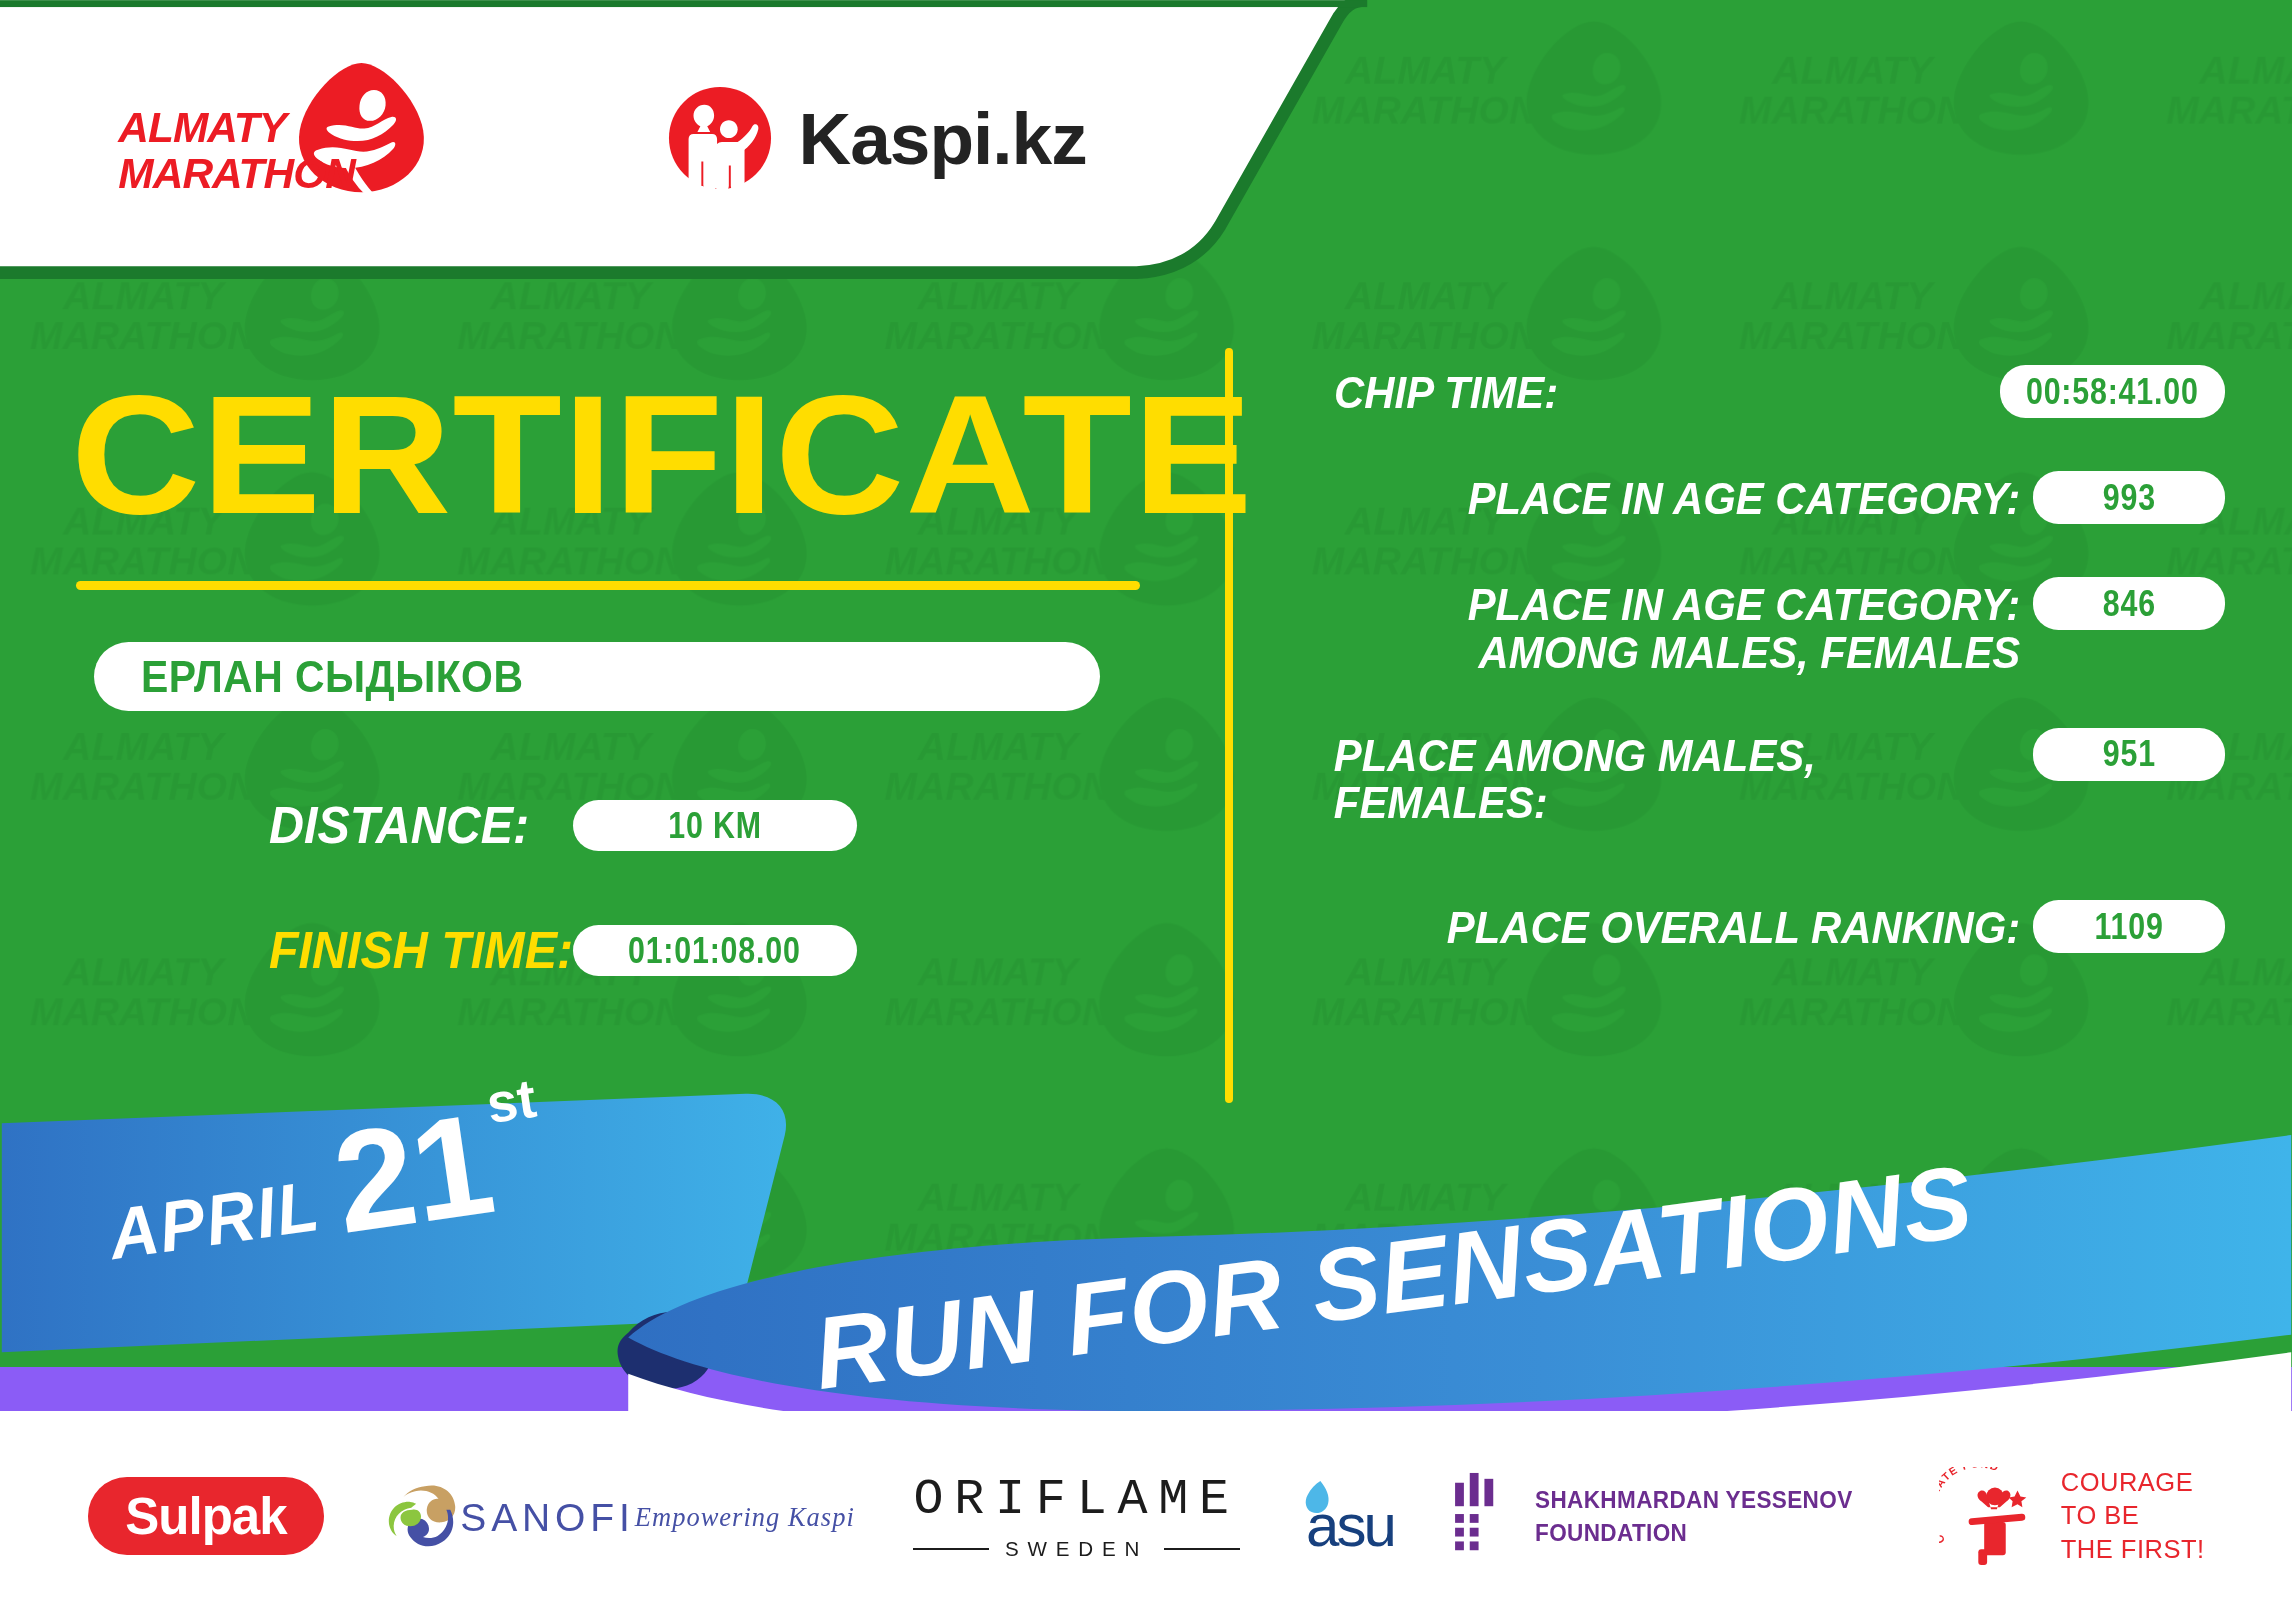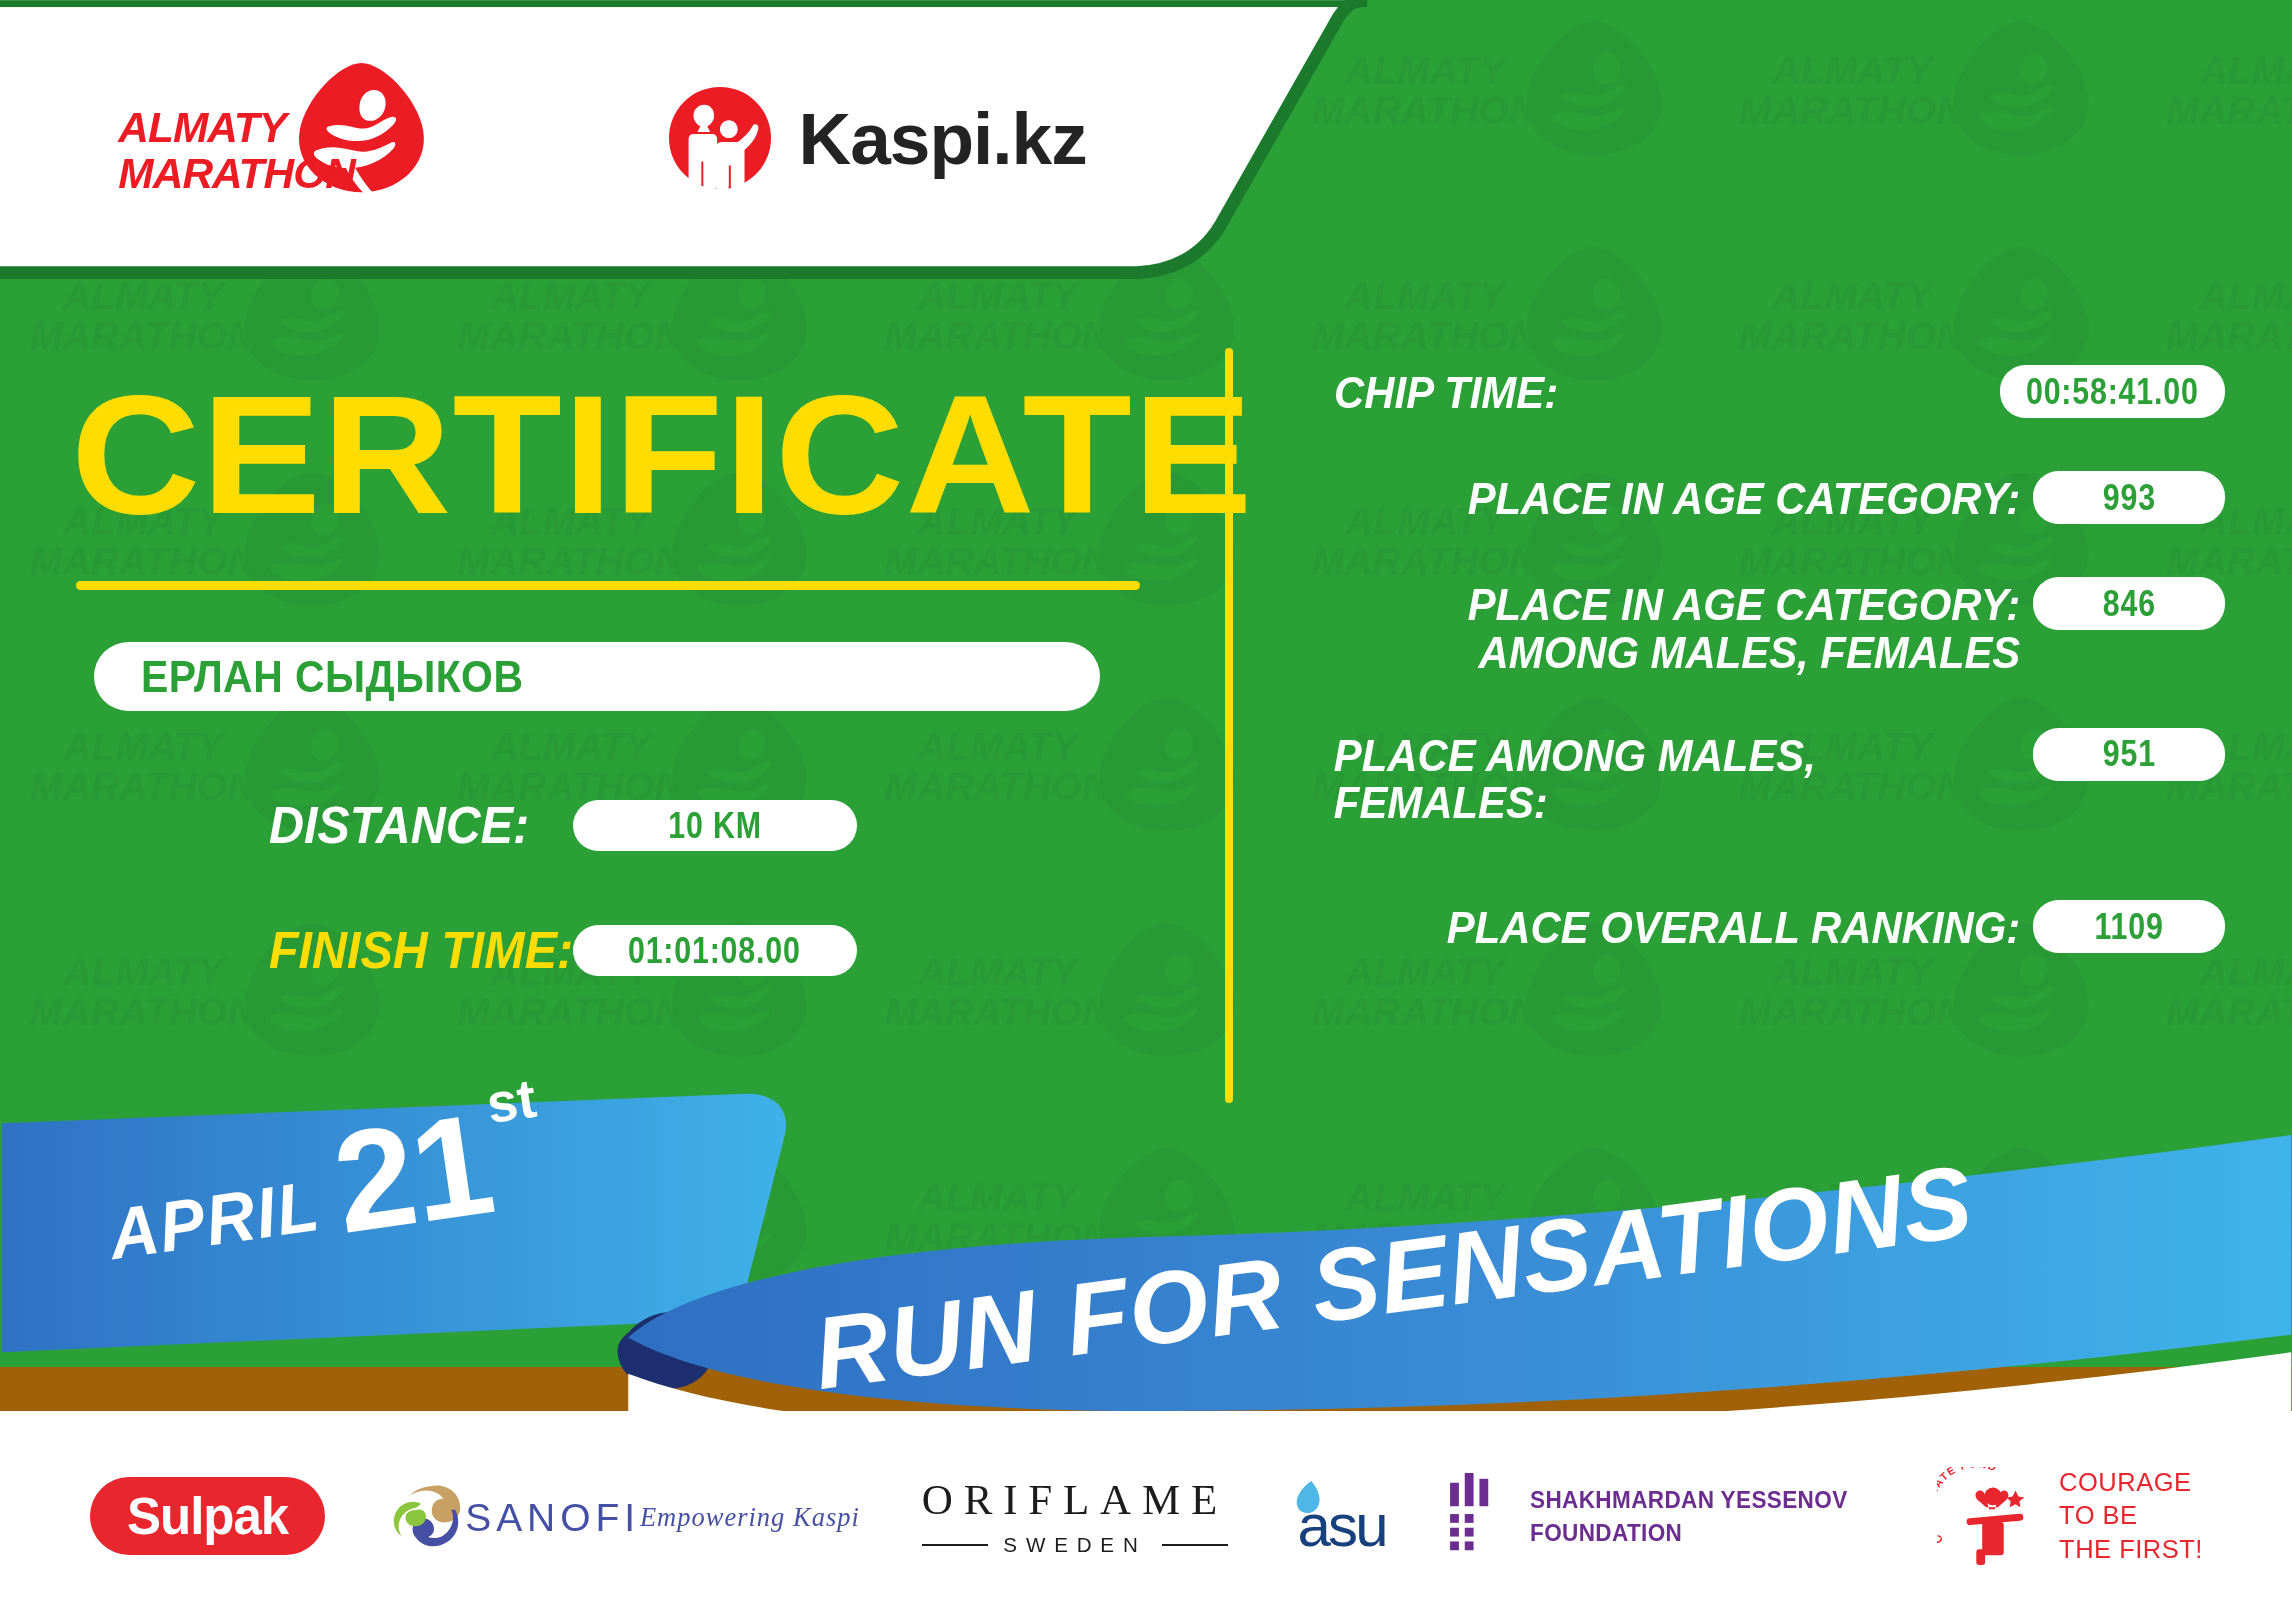--- a/index.html
+++ b/index.html
@@ -1,18 +1,18 @@
 <!DOCTYPE html>
 <html><head>
 <meta charset="utf-8">
 <style>
   html,body{margin:0;padding:0;background:#fff;}
   body{width:2293px;height:1621px;overflow:hidden;font-family:"Liberation Sans",sans-serif;}
 
-  #cert{position:relative;width:2293px;height:1621px;background:#a16207;overflow:hidden;}
+  #cert{position:relative;width:2293px;height:1621px;background:#8b5cf6;overflow:hidden;}
 
   
   .green-body{
     position:absolute;left:0;top:0;width:2293px;height:1367px;
     background:#2ba037;
     clip-path: polygon(0 0, 2293px 0, 2293px 1367px, 0 1367px);
   }
   
   .wm{
     position:absolute;inset:0;
@@ -129,21 +129,21 @@
   .sulpak{
     background:#e8262d;border-radius:45px;padding:9.8px 37px;
   }
   .sulpak span{color:#fff;font-weight:bold;font-size:51px;font-family:"Liberation Sans",sans-serif;letter-spacing:-1px;}
 
   .sanofi{display:flex;flex-direction:row;align-items:center;}
   .sanofi-word{color:#4550a5;font-size:39px;letter-spacing:4.9px;font-family:"Liberation Sans",sans-serif;margin-top:3.9px;}
   .sanofi-tag{color:#4550a5;font-style:italic;font-size:26.5px;font-family:"Liberation Serif",serif;margin-top:3.9px;letter-spacing:1px;}
 
   .oriflame{display:flex;flex-direction:column;align-items:center;}
-  .ori-word{color:#1c1c1c;font-size:43px;letter-spacing:10.8px;font-family:Liberation Serif, serif;}
+  .ori-word{color:#1c1c1c;font-size:50px;letter-spacing:10.8px;font-family:Liberation Mono, monospace;}
   .ori-sub{display:flex;align-items:center;gap:15.7px;margin-top:9.8px;width:100%;}
   .ori-line{height:2px;background:#1c1c1c;flex:1;}
   .ori-sweden{color:#1c1c1c;font-size:20.6px;letter-spacing:8.8px;font-family:"Liberation Sans",sans-serif;}
 
   .ua{display:flex;flex-direction:column;align-items:center;}
   .ua-word{color:#0d0d0d;font-weight:bold;font-size:25.5px;letter-spacing:3.9px;font-family:"Liberation Sans",sans-serif;margin-top:7.8px;}
 
   .asu{display:flex;align-items:flex-end;}
   .asu-word{color:#17407e;font-size:60px;font-family:"Liberation Sans",sans-serif;letter-spacing:-2.9px;line-height:.9;}
 

